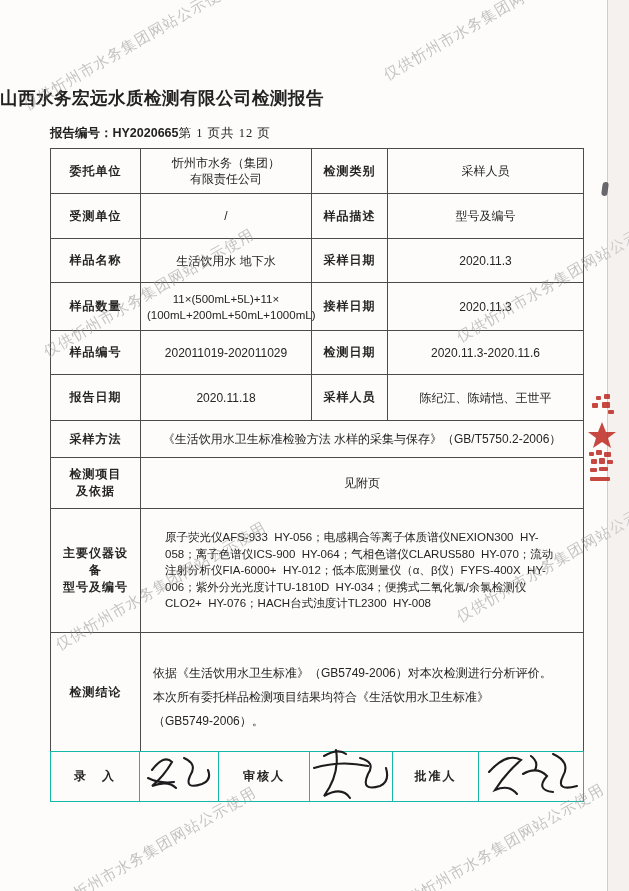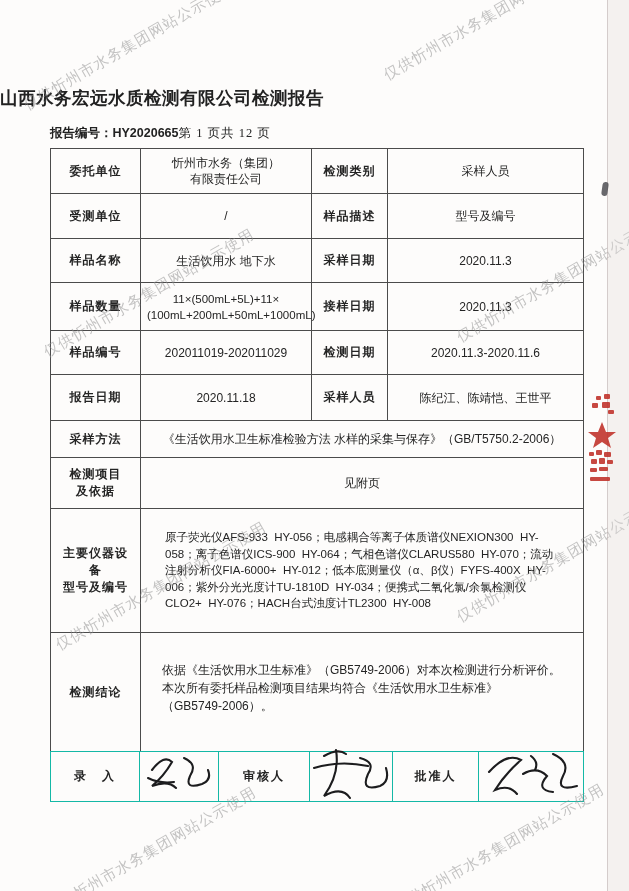--- a/index.html
+++ b/index.html
@@ -31,21 +31,21 @@
     position:absolute;left:50px;top:148px;width:533px;
     border-collapse:collapse;table-layout:fixed;z-index:2;background:transparent;
   }
   .tbl td{
     border:1px solid #4b4b4b;font-size:12px;color:#242424;
     vertical-align:middle;padding:2px 6px;overflow:visible;
   }
   .tbl td.lab{font-weight:bold;text-align:center;white-space:pre-line;letter-spacing:1px;margin-left:32px;}
   .tbl td.val{text-align:center;white-space:pre-line;line-height:16px;}
   .tbl td.val-left{text-align:left;white-space:pre-wrap;line-height:16.5px;font-size:11.5px;padding:6px 24px;}
-  .tbl td.val-top{vertical-align:top;text-align:left;white-space:pre-line;line-height:18px;padding:28px 12px 4px 21px;}
+  .tbl td.val-top{vertical-align:top;text-align:left;white-space:pre-line;line-height:24px;padding:28px 12px 4px 12px;}
   .sig-tbl{position:absolute;left:50px;top:751px;width:533px;border-collapse:collapse;table-layout:fixed;z-index:2;}
   .sig-tbl td{border:1px solid #14b8a6;font-size:12px;color:#242424;vertical-align:middle;text-align:center;}
   .sig-tbl td.lab{font-weight:bold;letter-spacing:2px;}
   .sig-cell{position:relative;overflow:visible;}
   .sig-svg{position:absolute;left:0;top:-8px;pointer-events:none;}
   .sig-svg path{fill:none;stroke:#1c1c1e;stroke-width:2.1;stroke-linecap:round;}
   
   .scan-edge{position:absolute;left:607px;top:0;width:1px;height:891px;background:rgba(190,178,176,.65);z-index:7;}
   .scan-shade{position:absolute;left:608px;top:0;width:21px;height:891px;background:rgba(225,221,219,.35);z-index:7;}
   .blob{position:absolute;left:602px;top:182px;width:6px;height:14px;background:#4d4d52;border-radius:3px;transform:rotate(8deg);opacity:.85;z-index:8;}

